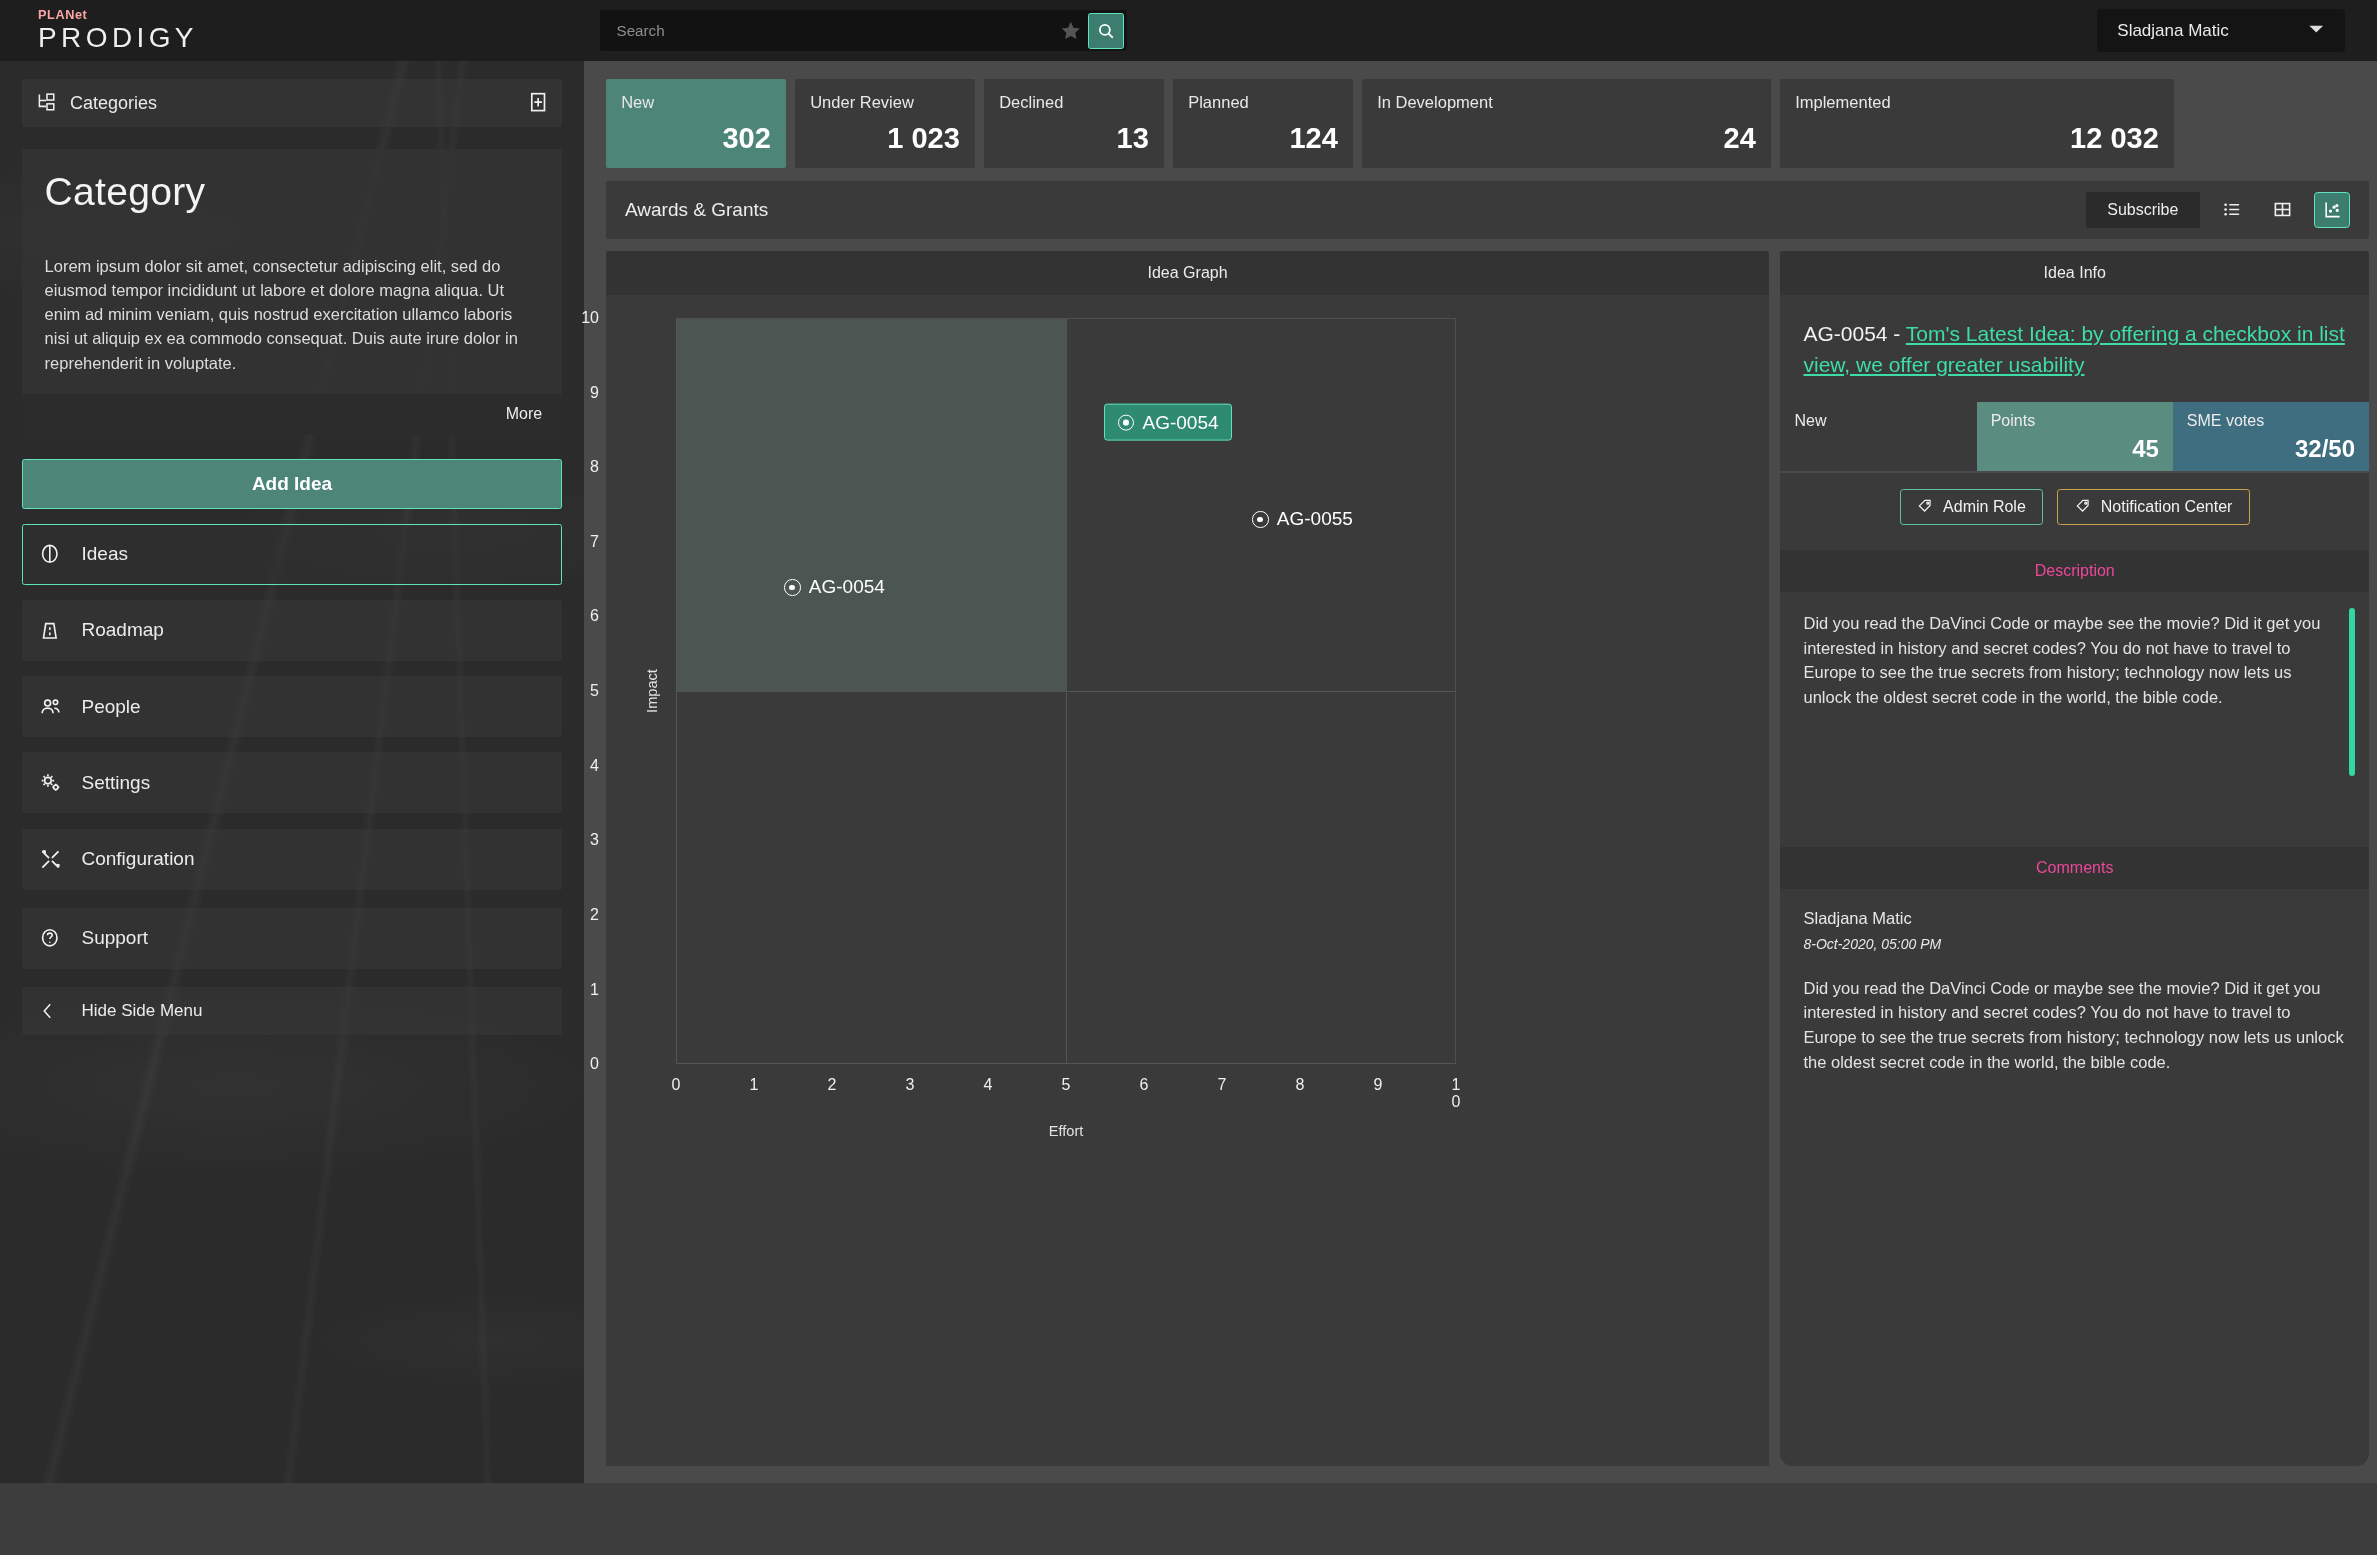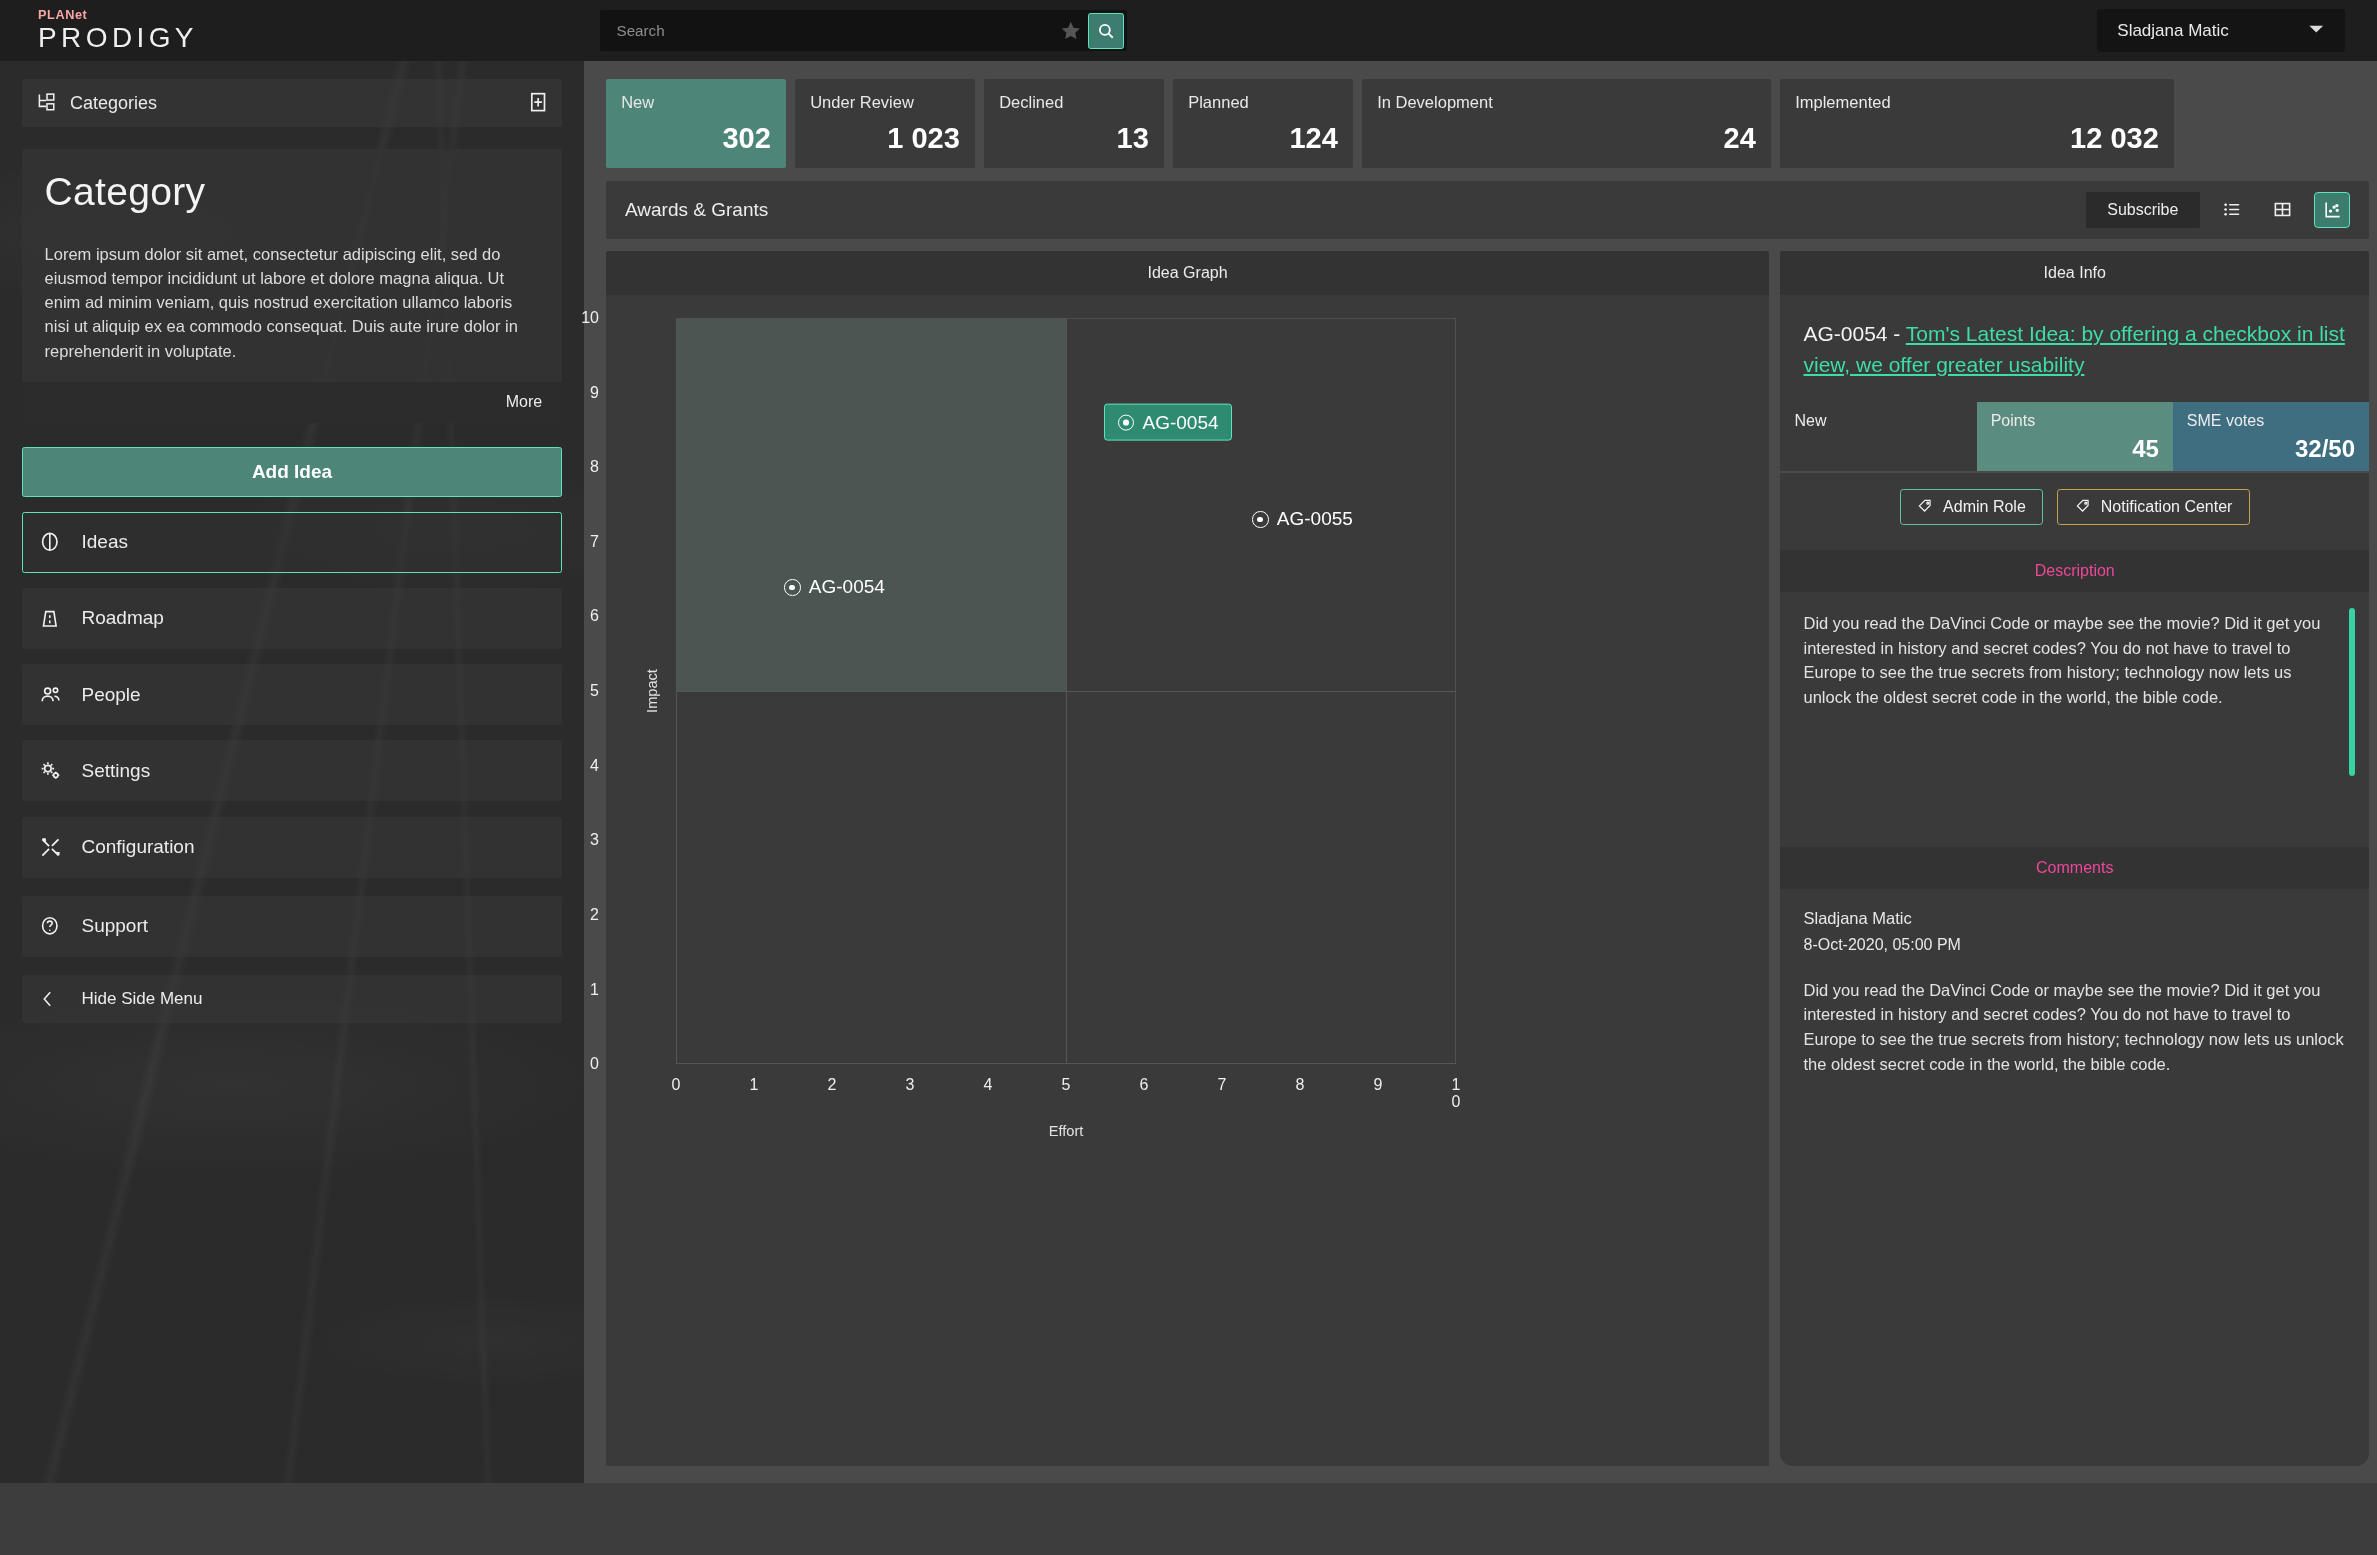--- a/index.html
+++ b/index.html
@@ -45,21 +45,21 @@
   #sidebar .inner{position:relative;z-index:2;padding:18px 21.6px 0 21.6px;}
 
   .cat-header{height:48px;background:rgba(58,58,58,.55);border-radius:2.5px;
     display:flex;align-items:center;padding:0 14px;cursor:pointer;}
   .cat-header .label{font-size:18px;color:#e9e9e9;margin-left:14px;flex:1;}
   .cat-header .plus{color:#f0f0f0;}
 
   .cat-card{margin-top:21.6px;background:rgba(53,53,53,.72);border-radius:2.5px;overflow:hidden;}
   .cat-card .body{padding:21.6px 23px 19px 23px;}
   .cat-card h1{font-size:39px;font-weight:400;color:#f4f4f4;letter-spacing:0.3px;}
-  .cat-card p{margin-top:28px;font-size:16.5px;line-height:1.46;color:#dcdcdc;}
+  .cat-card p{margin-top:40px;font-size:16.5px;line-height:1.46;color:#dcdcdc;}
   .cat-card .morebar{height:41px;background:rgba(44,44,44,.85);display:flex;
     align-items:center;justify-content:flex-end;padding-right:20.3px;cursor:pointer;}
   .cat-card .morebar span{font-size:16px;color:#ececec;}
 
   .addidea{margin-top:24px;height:50px;background:#4d8579;border:1.3px solid #5fe3bd;
     border-radius:2.5px;display:flex;align-items:center;justify-content:center;cursor:pointer;}
   .addidea span{font-size:19px;color:#ffffff;font-weight:600;}
 
   .navitem{margin-top:15.2px;height:61px;background:rgba(58,58,58,.5);border-radius:2.5px;
     display:flex;align-items:center;padding:0 16.5px;cursor:pointer;border:1.3px solid transparent;}
@@ -157,21 +157,21 @@
   .subpanel .shead{height:42px;background:#333333;display:flex;align-items:center;
     justify-content:center;}
   .subpanel .shead span{font-size:16px;color:#ec4899;}
   .desc-wrap{position:relative;padding:19px 32px 19px 23px;height:246px;}
   .desc-wrap p{font-size:16.5px;line-height:1.5;color:#e3e3e3;}
   .desc-scroll{position:absolute;right:14px;top:16.5px;width:5.7px;height:168px;
     background:#35d4a4;border-radius:3.2px;cursor:pointer;}
 
   .cm-wrap{padding:20.3px 23px 12.7px 23px;}
   .cm-author{font-size:16.5px;color:#e8e8e8;}
-  .cm-date{font-size:16px;color:#e8e8e8;margin-top:7.6px;}
+  .cm-date{font-size:14px;color:#e8e8e8;margin-top:7.6px;font-style:italic;}
   .cm-text{font-size:16.5px;line-height:1.5;color:#e3e3e3;margin-top:24px;}
 
   #bottombar{position:absolute;left:0;top:1483px;width:2377px;height:72px;background:#3d3d3d;}
 </style>
 </head>
 <body>
 
 <div id="topbar">
   <div id="logo">
     <div class="planet">PLANet</div>

